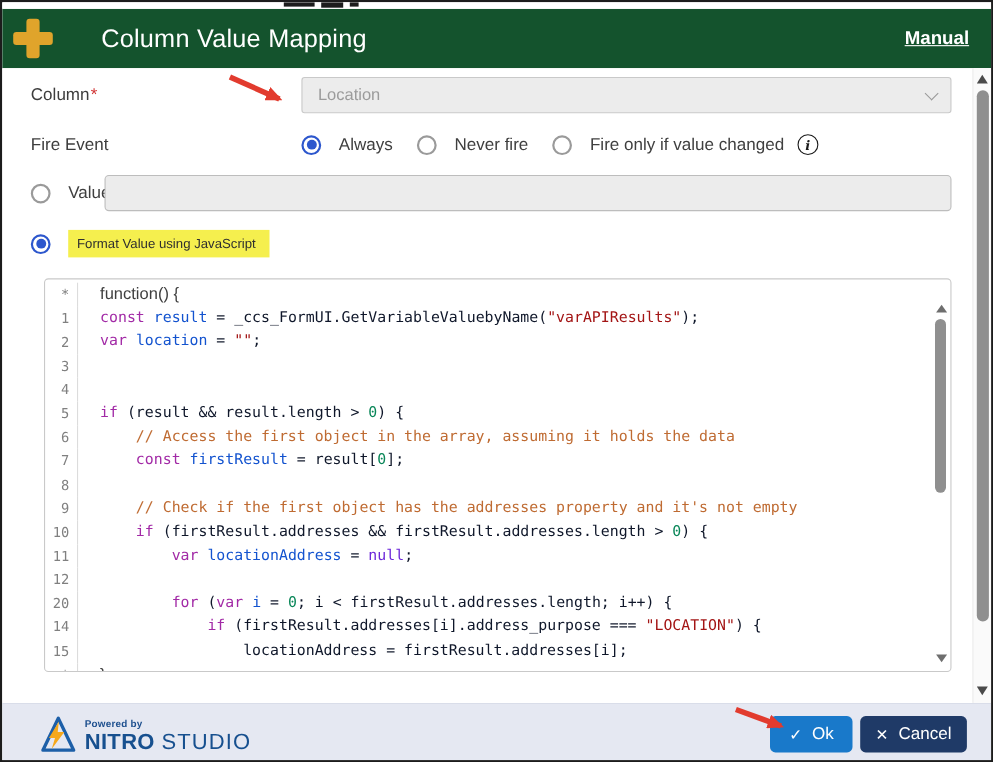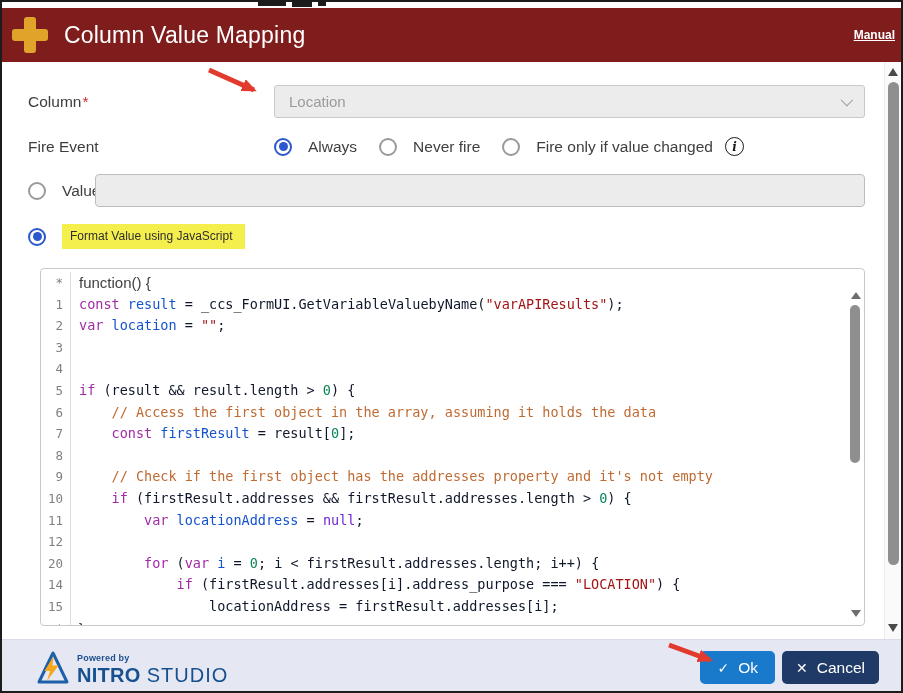--- a/index.html
+++ b/index.html
@@ -7,30 +7,30 @@
   .frame { position:relative; width:903px; height:693px; border:2px solid #1c1c1c; background:#fff; overflow:hidden; }
 
   
   .top-strip { position:relative; height:6px; background:#fff; }
   .frag { position:absolute; top:0; background:#1c1c1c; }
   .frag1 { left:256px; width:28px; height:4px; }
   .frag2 { left:290px; width:20px; height:5px; }
   .frag3 { left:316px; width:8px; height:4px; }
 
   
-  .hdr { height:54px; background:#7f1d1d; display:flex; align-items:center; padding:0 6px 0 10px; }
+  .hdr { height:54px; background:#14532d; display:flex; align-items:center; padding:0 20px 0 10px;gap:28px; }
   .plus { position:relative; width:36px; height:36px; flex:0 0 36px; }
   .plus::before { content:""; position:absolute; left:12px; top:0; width:12px; height:36px; background:#e0a42b; border-radius:3px; }
   .plus::after  { content:""; position:absolute; top:12px; left:0; height:12px; width:36px; background:#e0a42b; border-radius:3px; }
   .hdr-title { color:#fff; font-size:23px; font-weight:500; margin-left:16px; letter-spacing:.2px; }
-  .manual { margin-left:auto; color:#fff; font-size:12px; font-weight:700; text-decoration:underline; cursor:pointer; }
+  .manual { margin-left:auto; color:#fff; font-size:17px; font-weight:700; text-decoration:underline; cursor:pointer; }
 
   
   .wrap { position:relative; height:577px; background:#fff; }
-  .bodyc { position:absolute; left:0; top:0; right:17px; bottom:0; padding:23px 19px 0 26px; }
+  .bodyc { position:absolute; left:0; top:0; right:17px; bottom:0; padding:8px 19px 0 26px; }
 
   .row { display:flex; align-items:center; }
   .lblcol { width:246px; flex:0 0 246px; font-size:15.5px; color:#3d3d3d; }
   .req { color:#d03030; margin-left:1px; }
 
   .select { flex:1; height:33px; background:#ececec; border:1px solid #c9c9c9; border-radius:3px; display:flex; align-items:center; padding:0 14px; cursor:default; }
   .sel-txt { color:#9b9b9b; font-size:15px; flex:1; }
   .chev { width:9px; height:9px; border-right:1.6px solid #9a9a9a; border-bottom:1.6px solid #9a9a9a; transform:rotate(45deg) translateY(-2px); }
 
   .row-fire { margin-top:19px; }
@@ -48,21 +48,21 @@
   .txtinput { flex:1; height:33px; background:#ececec; border:1px solid #bdbdbd; border-radius:4px; font-size:15px; color:#555; padding:0 10px; }
 
   .row-format { margin-top:17px; }
   .hl { background:#f5ef4e; padding:5px 12px 6px 8px; font-size:12px; color:#2f2f2f; }
 
   
   .editor { position:relative; margin:19px 0 0 12px; height:358px; border:1px solid #c9c9c9; border-radius:4px; background:#fff; overflow:hidden; }
   .code { padding-top:3px; font-family:"DejaVu Sans Mono", monospace; font-size:13.5px; }
   .cl { display:flex; height:21.6px; line-height:21.6px; }
   .ln { width:30px; flex:0 0 30px; text-align:right; padding-right:7px; color:#808080; font-size:12.5px; border-right:1px solid #dcdcdc; }
-  .ct { padding-left:8px; white-space:pre; color:#1f1f1f; }
+  .ct { padding-left:8px; white-space:pre; color:#1f1f1f;margin-left:12px; }
   .tk-k { color:#a22aa6; }
   .tk-v { color:#1353cf; }
   .tk-s { color:#a31515; }
   .tk-c { color:#bf6b32; }
   .tk-m { color:#098658; }
   .tk-l { color:#6d28d9; font-weight:400; }
   .tk-d { color:#0f172a; }
   .tk-h { color:#3f3f3f; font-family:"Liberation Sans", sans-serif; font-size:15px; }
 
   .ed-sb { position:absolute; top:0; right:1px; bottom:0; width:14px; }

